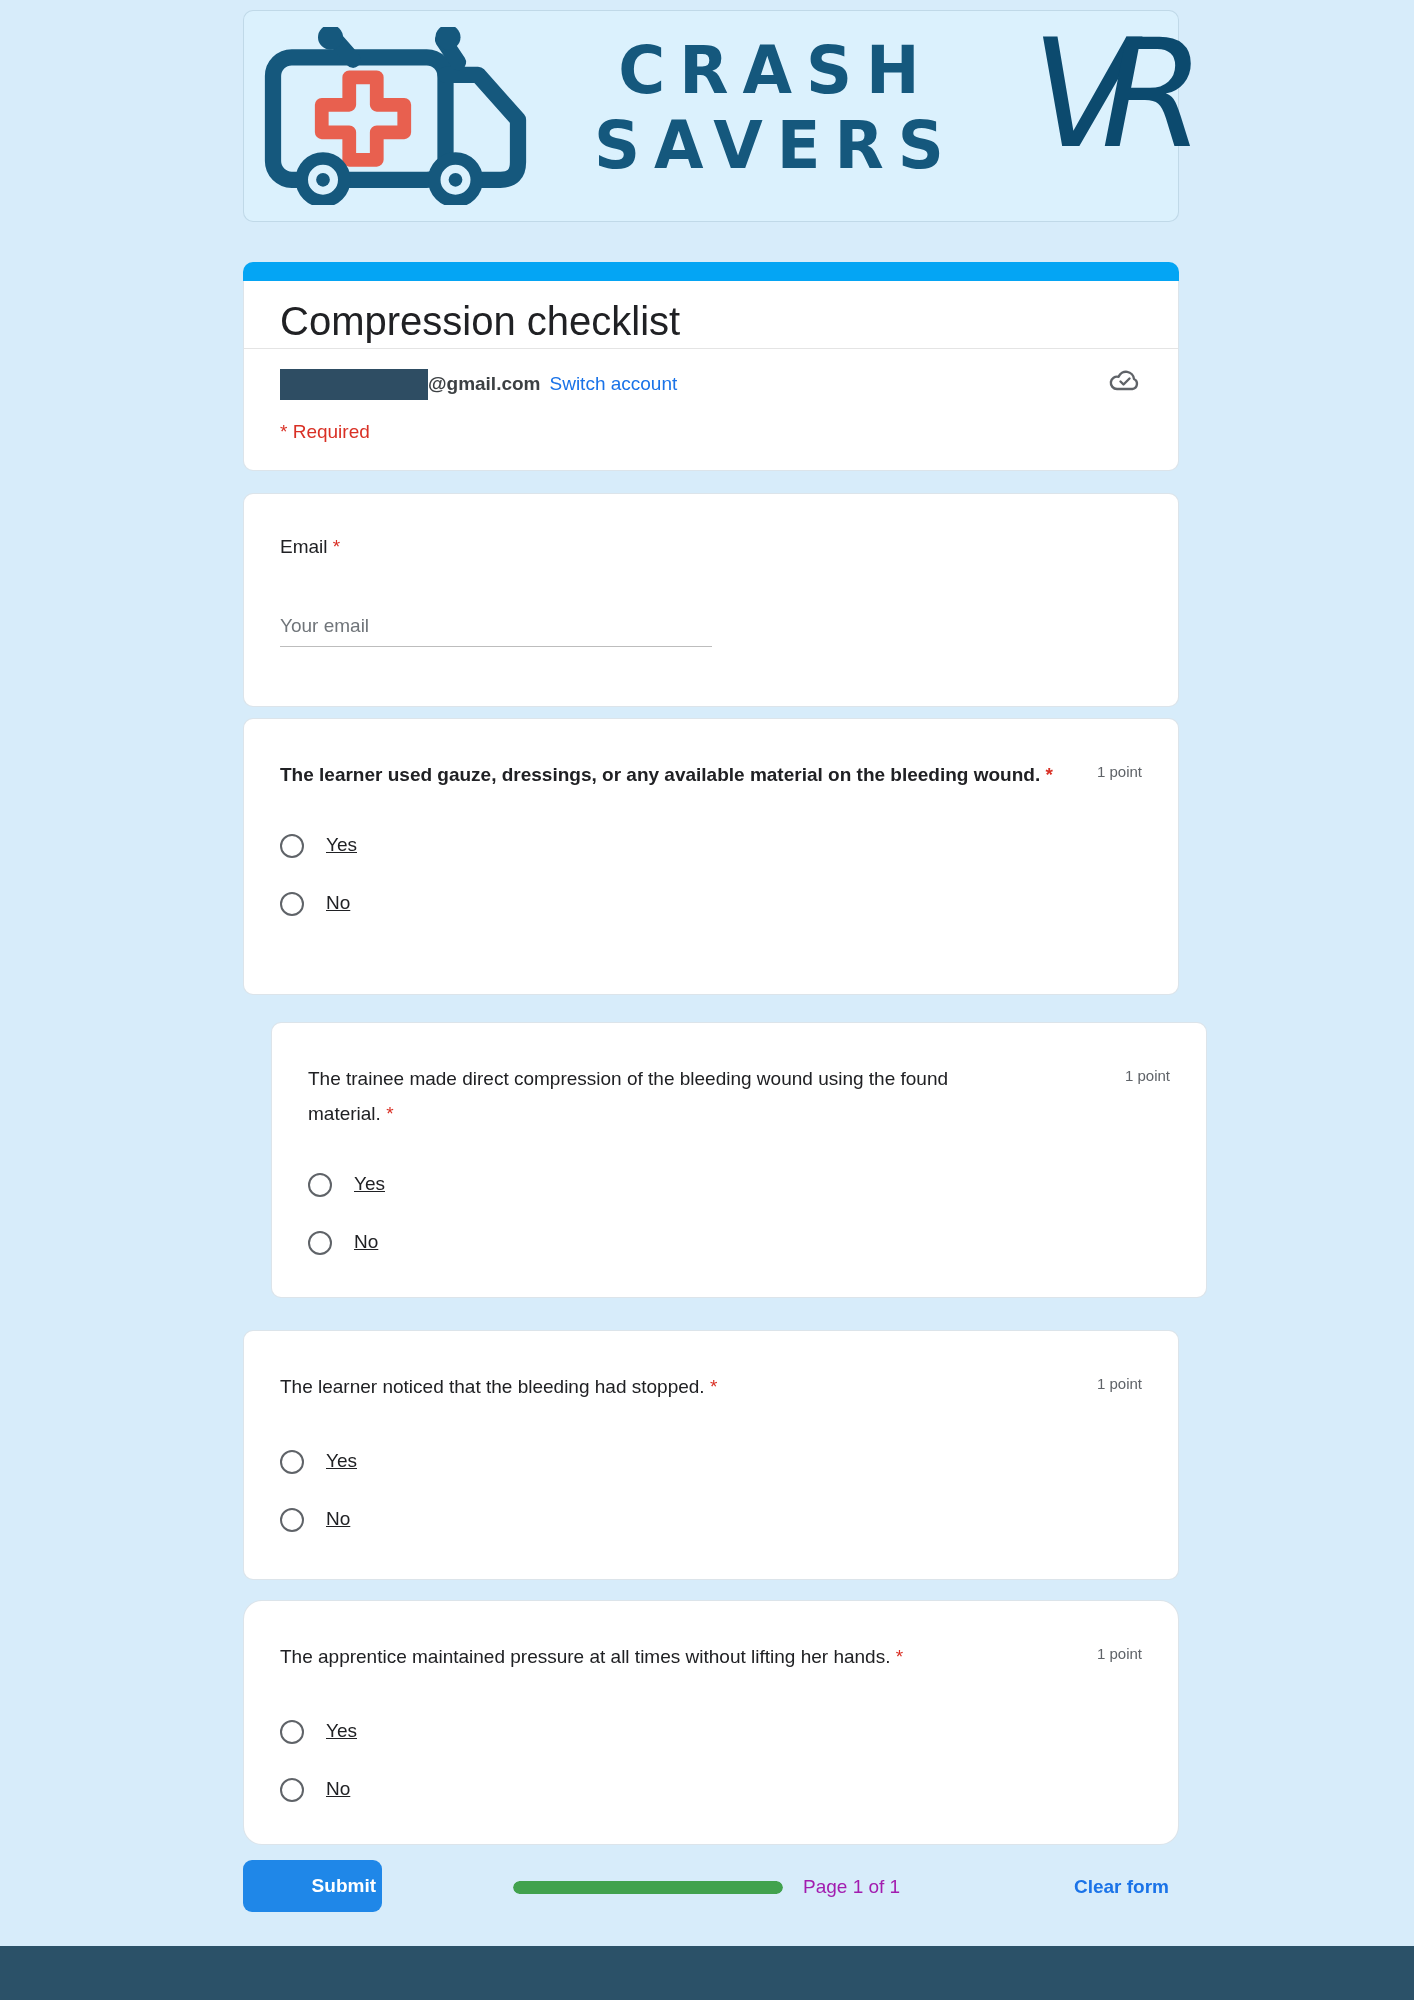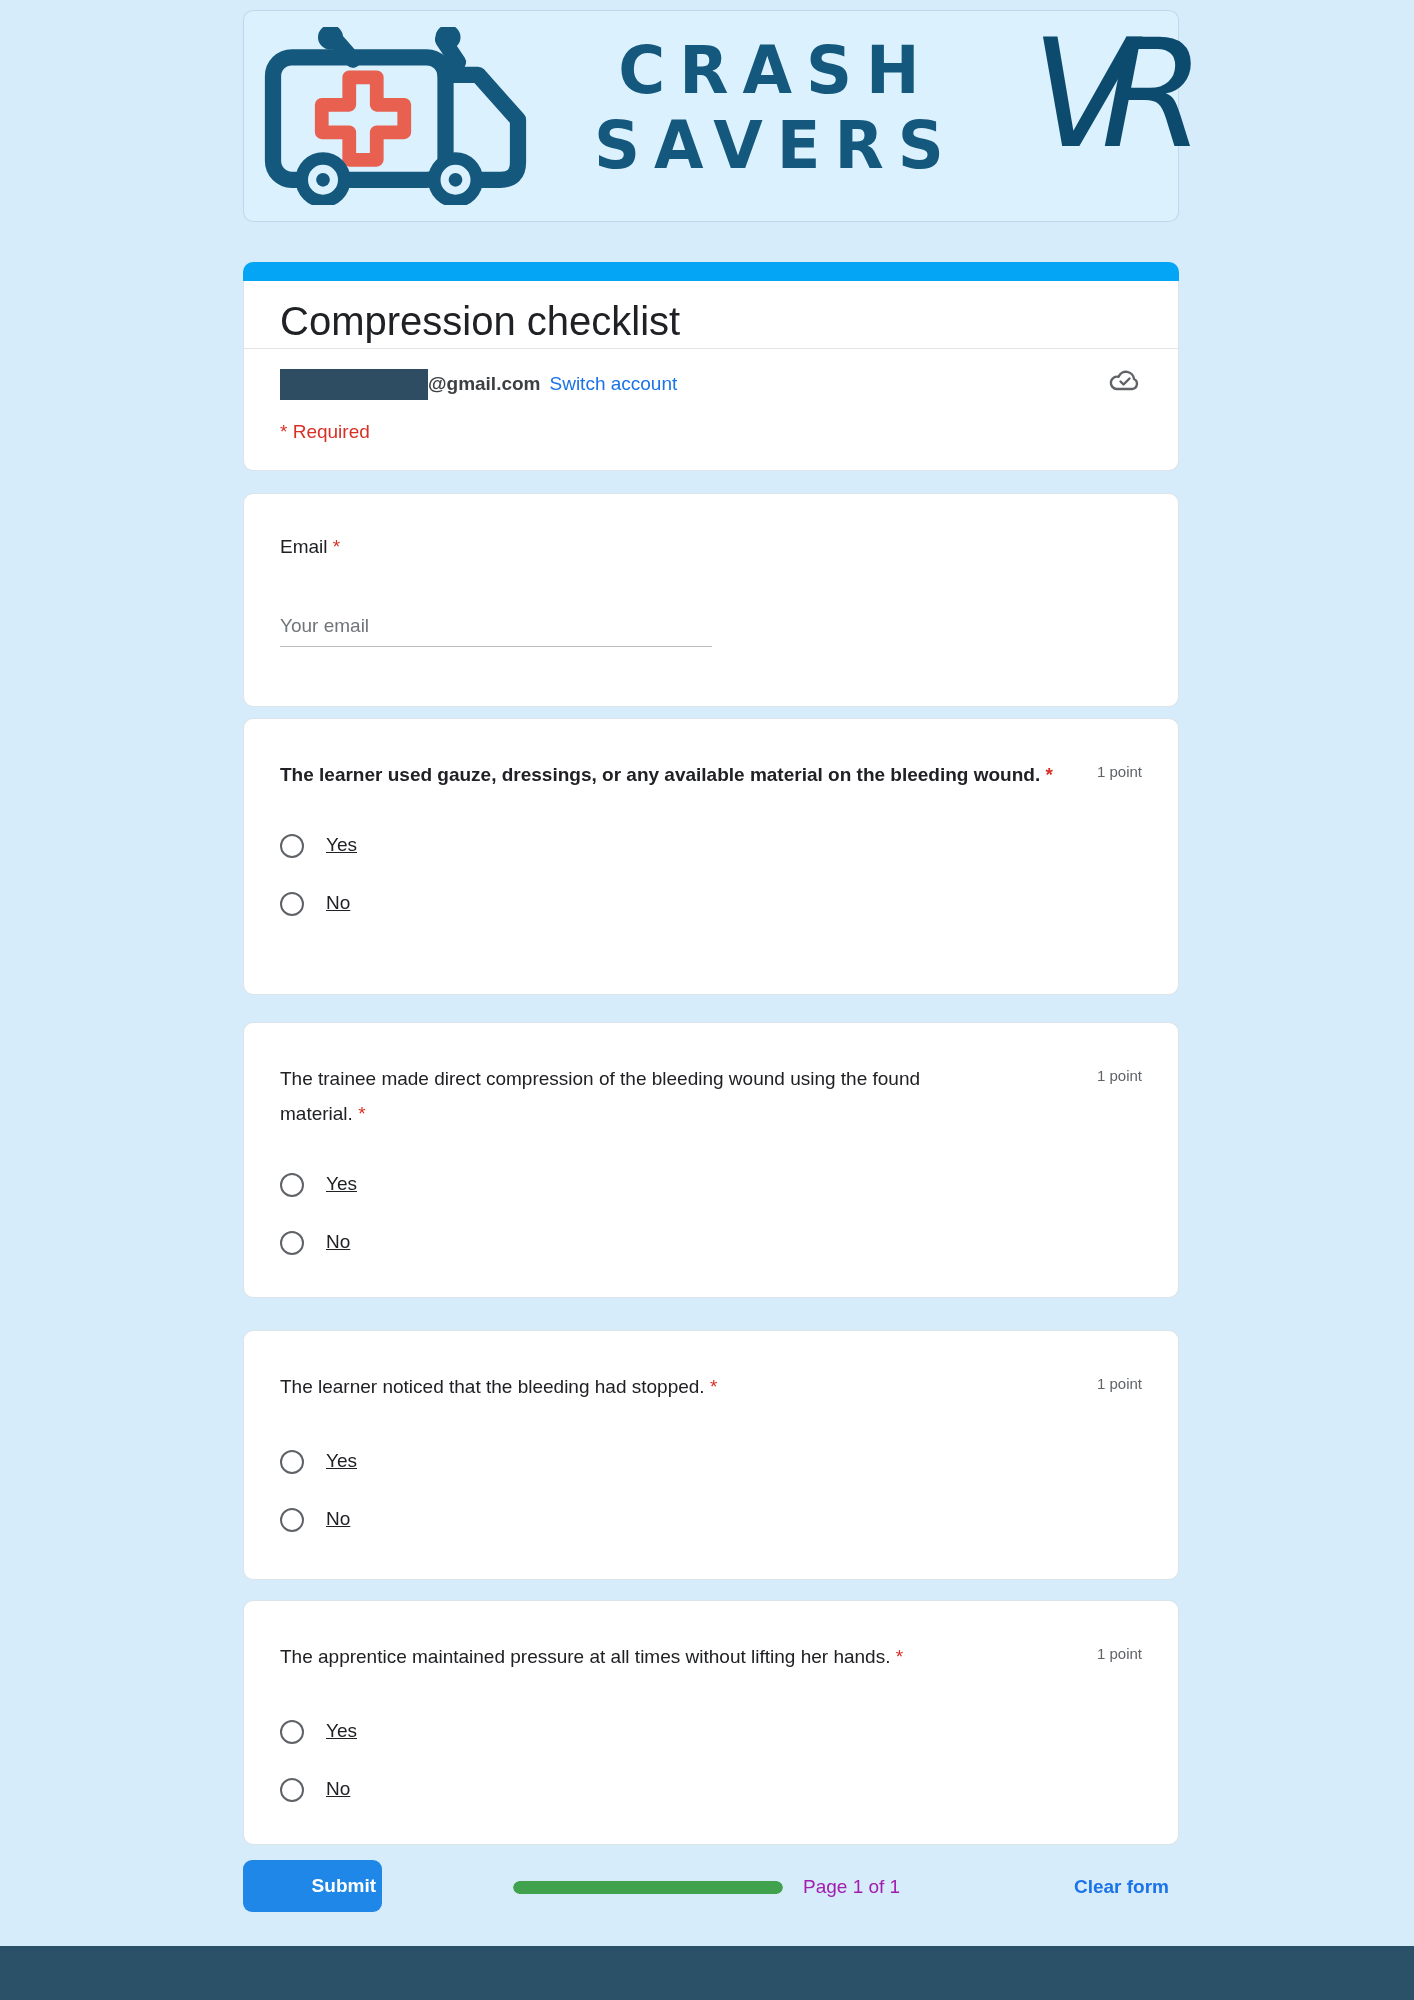--- a/index.html
+++ b/index.html
@@ -47,23 +47,23 @@
   .star{color:#d93025;}
   .email-input{
     position:absolute;left:36px;top:112px;width:432px;height:40px;
     border:none;border-bottom:1px solid #bdbdbd;outline:none;background:transparent;
     font-family:"Liberation Sans", sans-serif;font-size:19px;color:#202124;padding:0;
   }
   .email-input::placeholder{color:#70757a;opacity:1;}
   
   .q-card{padding:38px 36px 0 36px;}
   .q0{top:718px;height:277px;}
-  .q1{top:1022px;height:276px;}
+  .q1{top:1022px;height:276px;margin-left:28px;}
   .q2{top:1330px;height:250px;}
-  .q3{top:1600px;height:245px;}
+  .q3{top:1600px;height:245px;border-radius:19px;}
   .q-text{font-size:19px;line-height:35px;color:#202124;}
   .q0 .q-text{max-width:800px;font-weight:bold;}
   .q1 .q-text{max-width:700px;}
   .q2 .q-text,.q3 .q-text{max-width:810px;}
   .points{position:absolute;top:44px;right:36px;font-size:15px;color:#5f6368;}
   .options{margin-top:42px;}
   .q2 .options,.q3 .options{margin-top:46px;}
   .option{display:flex;align-items:flex-start;height:25px;margin-bottom:33px;cursor:pointer;text-decoration:underline;}
   .radio{
     width:20px;height:20px;border:2.5px solid #5f6368;border-radius:50%;

